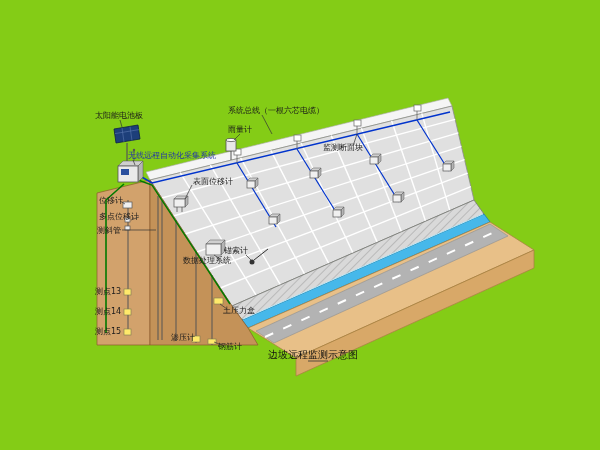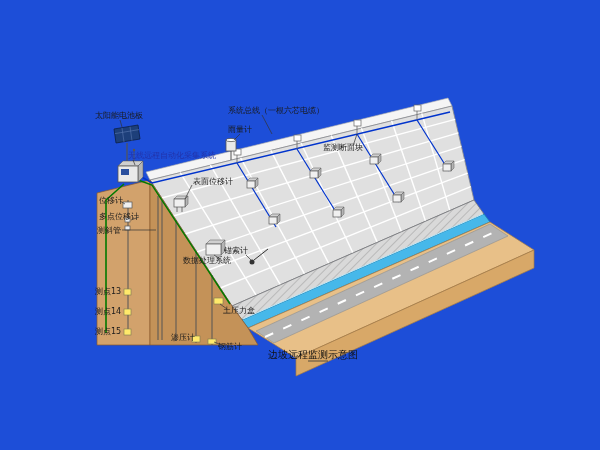--- a/index.html
+++ b/index.html
@@ -1,16 +1,16 @@
 <!DOCTYPE html>
 <html><head>
 <meta charset="utf-8">
 <style>
   html,body{margin:0;padding:0;background:#ffffff;}
-  .canvas{position:relative;width:600px;height:450px;background:#1d4ed8;overflow:hidden;
+  .canvas{position:relative;width:600px;height:450px;background:#84cc16;overflow:hidden;
           font-family:"DejaVu Sans",sans-serif;}
   svg text{font-family:"DejaVu Sans",sans-serif;}
   .lbl{font-size:8px;fill:#1a1a1a;}
   .lbl-blue{font-size:8px;fill:#2233aa;}
   .caption{font-size:10px;fill:#111111;}
   .leader{stroke:#333333;stroke-width:0.7;fill:none;}
   .gridline{stroke:#ffffff;stroke-width:1.4;}
   .borehole{stroke:#555555;stroke-width:1;}
   .marker{fill:#ffe96b;stroke:#7a7a52;stroke-width:0.6;}
   .cubef{fill:#f0f0f0;stroke:#555555;stroke-width:0.7;}

